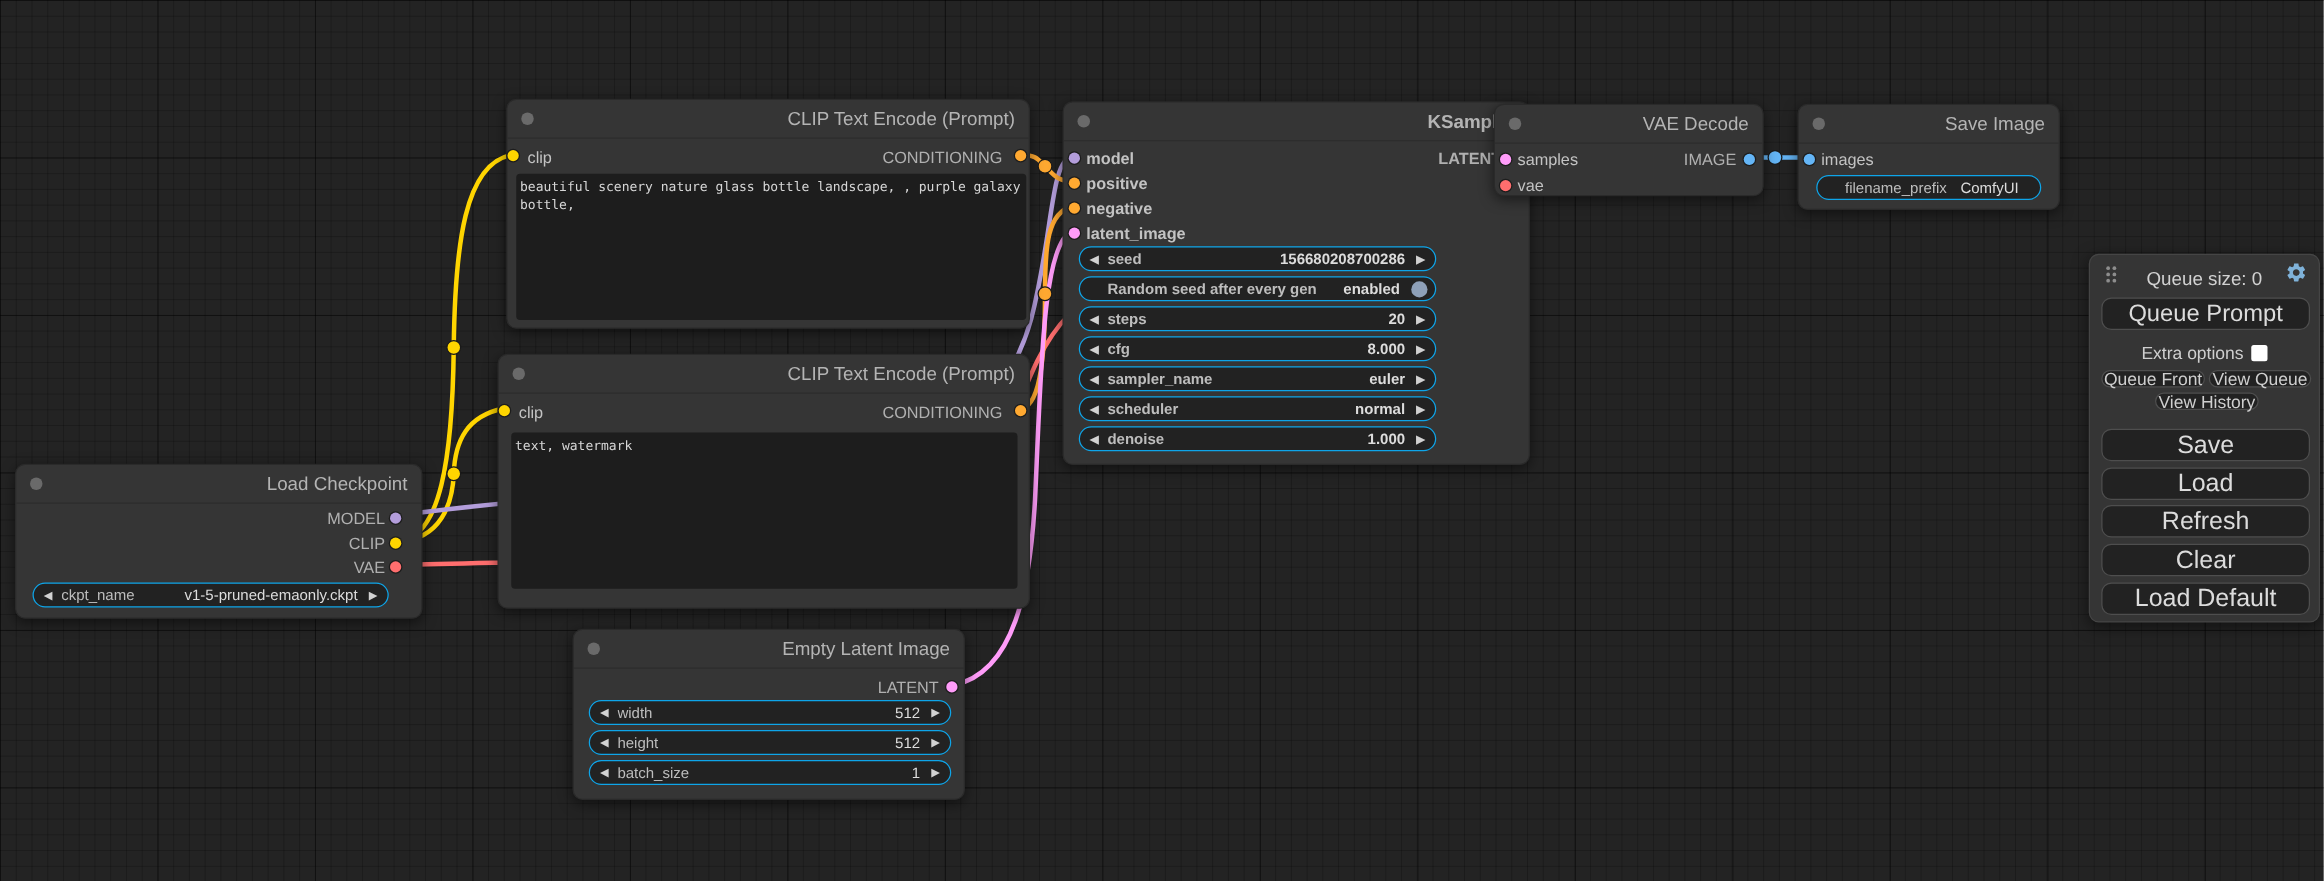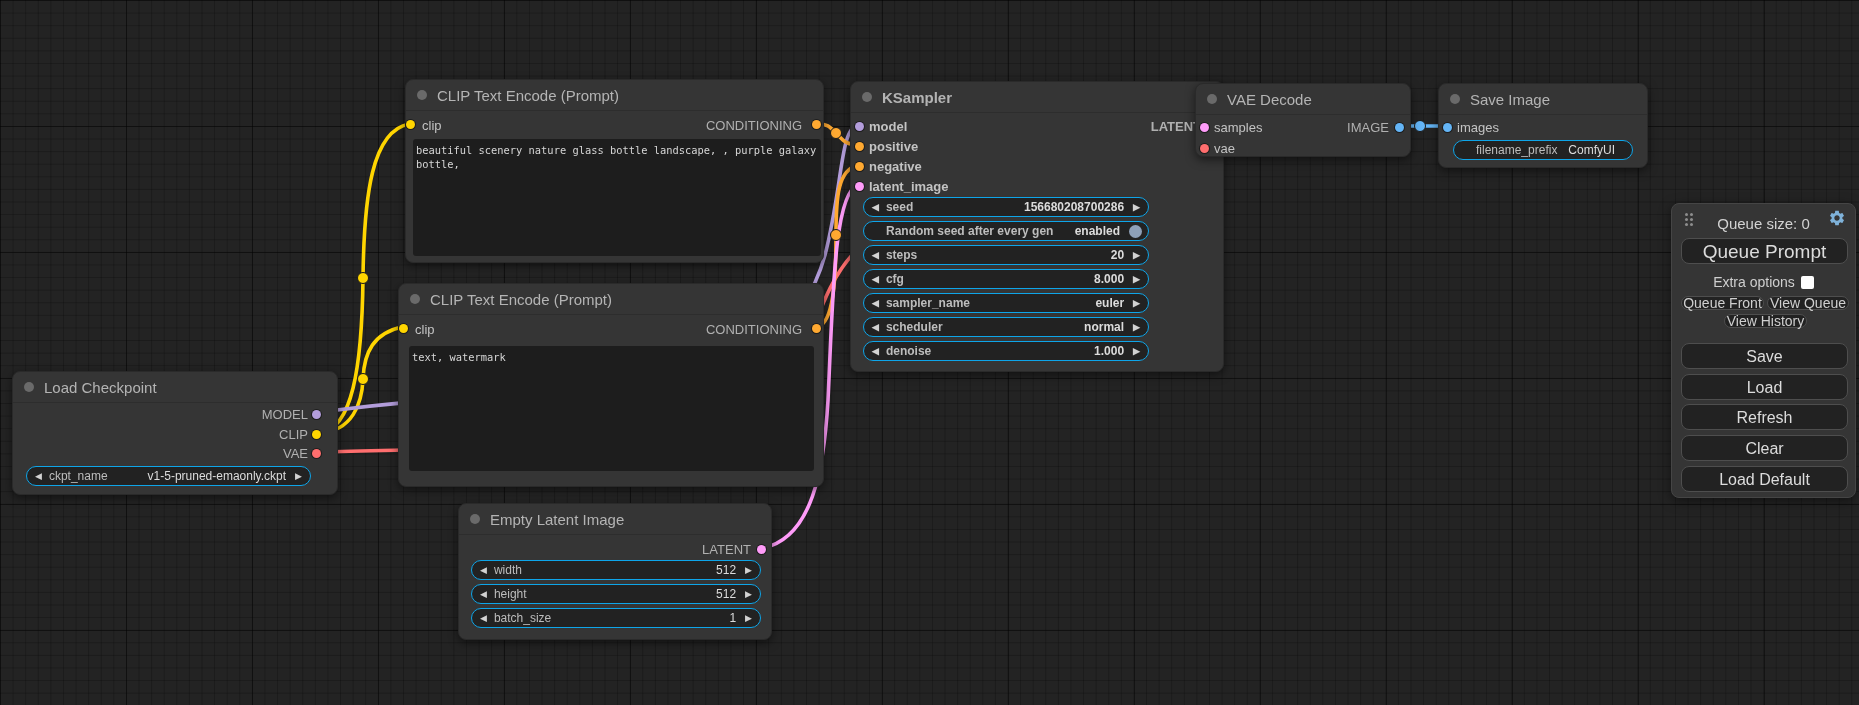--- a/index.html
+++ b/index.html
@@ -8,21 +8,21 @@
     background-image:
       linear-gradient(rgba(0,0,0,.42) 1px,transparent 1px),
       linear-gradient(90deg,rgba(0,0,0,.42) 1px,transparent 1px),
       linear-gradient(rgba(0,0,0,.22) 1px,transparent 1px),
       linear-gradient(90deg,rgba(0,0,0,.22) 1px,transparent 1px);
     background-size:126px 126px,126px 126px,12.6px 12.6px,12.6px 12.6px;}
   #wires{position:absolute;left:0;top:0;z-index:1;}
   .node{position:absolute;z-index:2;background:#353535;border:1px solid #2a2a2a;
     border-radius:8px;box-shadow:0 3px 10px rgba(0,0,0,.5);box-sizing:border-box;}
   .node-title{height:30px;display:flex;align-items:center;gap:10px;padding:0 11px;
-    color:#b4b4b4;font-size:15px;border-bottom:1px solid #2d2d2d;white-space:nowrap;}
+    color:#b4b4b4;font-size:15px;border-bottom:1px solid #2d2d2d;white-space:nowrap;justify-content:space-between;}
   .tdot{width:10px;height:10px;border-radius:50%;background:#6a6a6a;flex:0 0 auto;}
   .srow{position:absolute;height:16px;display:flex;align-items:center;font-size:13px;white-space:nowrap;}
   .srow.in{color:#c3c3c3;}
   .srow.out{color:#b0b0b0;}
   .dot{position:absolute;width:9px;height:9px;border-radius:50%;
     box-shadow:0 0 0 1px rgba(22,22,22,.75);z-index:3;}
   .pill{position:absolute;height:20px;background:#222;border:1px solid #0ea5e9;
     border-radius:11px;display:flex;align-items:center;box-sizing:border-box;
     padding:0 8px;font-size:12px;color:#bdbdbd;white-space:nowrap;}
   .pill .arw{font-size:9px;color:#d2d2d2;line-height:1;cursor:pointer;}
@@ -39,21 +39,21 @@
     box-shadow:0 3px 12px rgba(0,0,0,.5);box-sizing:border-box;}
   .qheader{position:relative;height:30px;display:flex;align-items:center;justify-content:center;
     color:#d2d2d2;font-size:15px;margin-top:4px;}
   .drag-dots{position:absolute;left:13px;top:9px;width:3px;height:3px;border-radius:50%;
     background:#8d8d8d;box-shadow:5px 0 0 #8d8d8d,0 5px 0 #8d8d8d,5px 5px 0 #8d8d8d,
     0 10px 0 #8d8d8d,5px 10px 0 #8d8d8d;cursor:grab;}
   .gear{position:absolute;right:9px;top:5px;cursor:pointer;}
   .qbtn{display:block;position:absolute;left:9px;width:167px;height:26px;background:#222;
     border:1px solid #4e4e4e;border-radius:8px;color:#dcdcdc;text-align:center;
     font-family:"Liberation Sans",sans-serif;cursor:pointer;box-sizing:border-box;padding:0;}
-  .qbtn.big{font-size:16px;line-height:23px;}
+  .qbtn.big{font-size:20px;line-height:23px;}
   .qbtn.prompt{top:34px;font-size:19px;line-height:23px;text-align:center;}
   .extra-row{position:absolute;left:0;top:70px;width:100%;display:flex;align-items:center;
     justify-content:center;gap:6px;color:#cfcfcf;font-size:14px;}
   .checkbox{width:13px;height:13px;background:#fff;border-radius:2px;cursor:pointer;}
   .small-btn{position:absolute;height:14px;background:#222;border:1px solid #4e4e4e;
     border-radius:8px;color:#cfcfcf;font-size:14px;line-height:11px;text-align:center;
     cursor:pointer;box-sizing:border-box;padding:0;font-family:"Liberation Sans",sans-serif;}
 </style>
 </head>
 <body>

